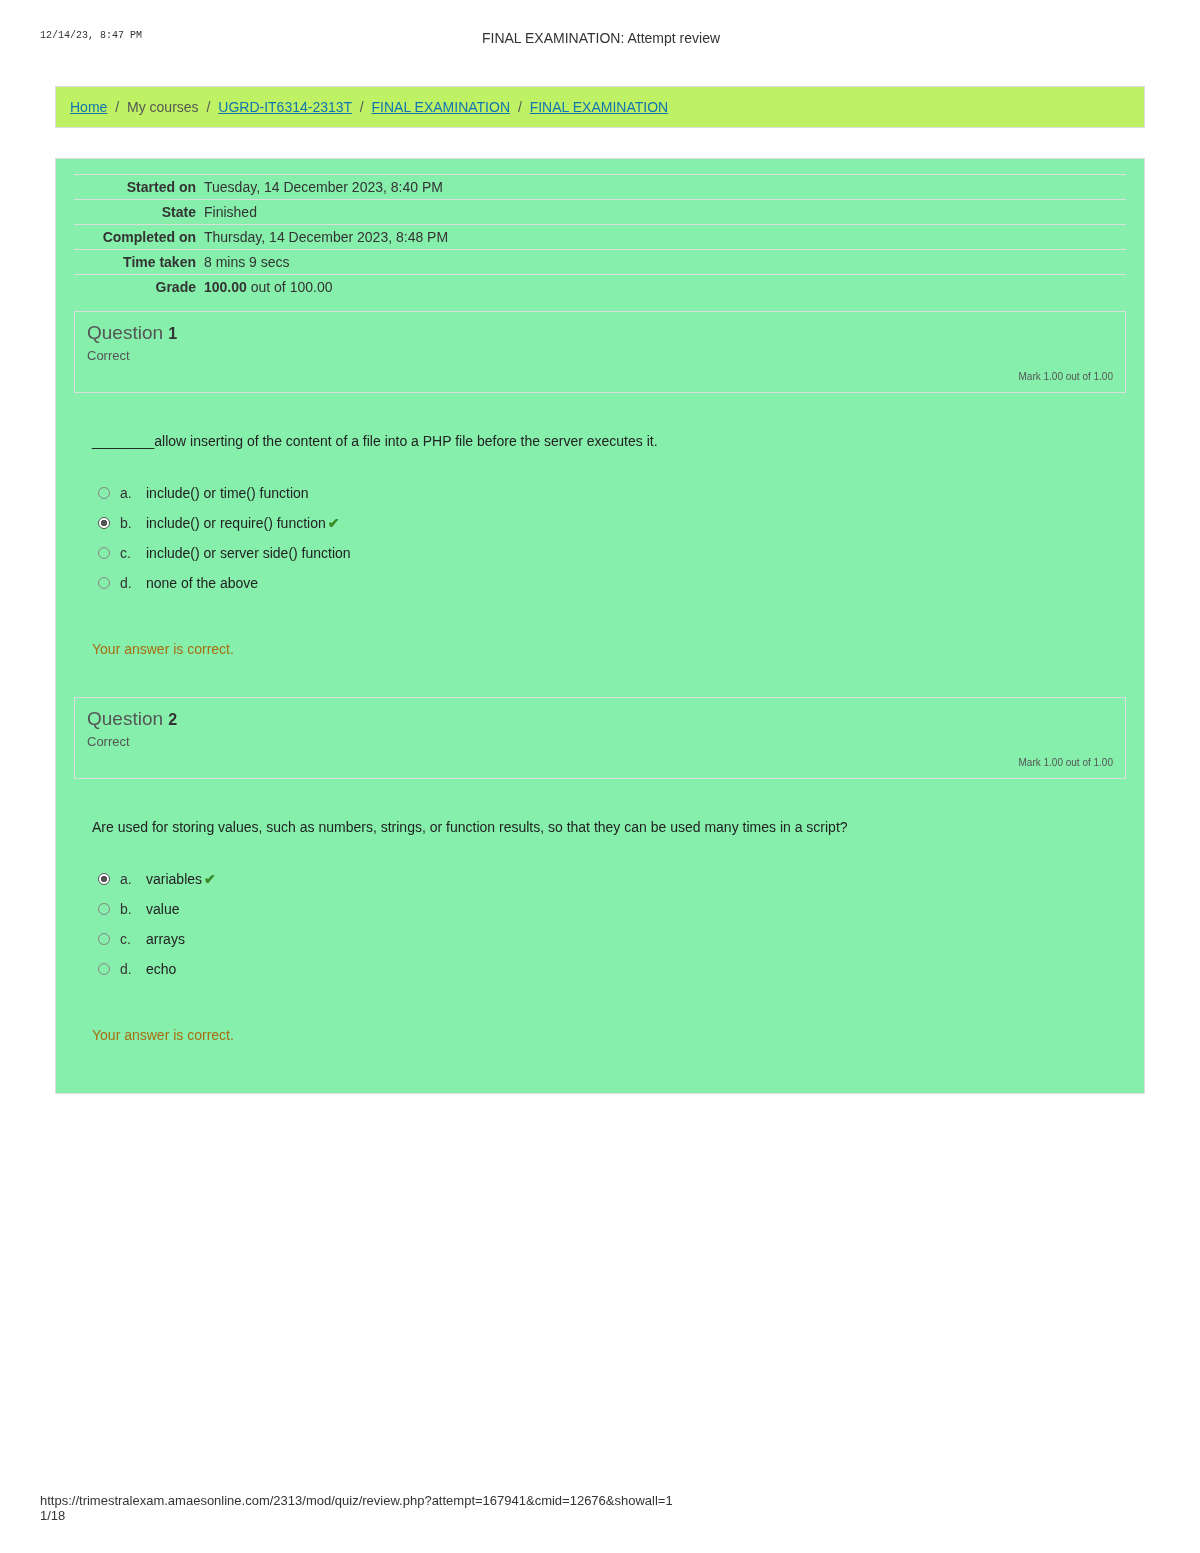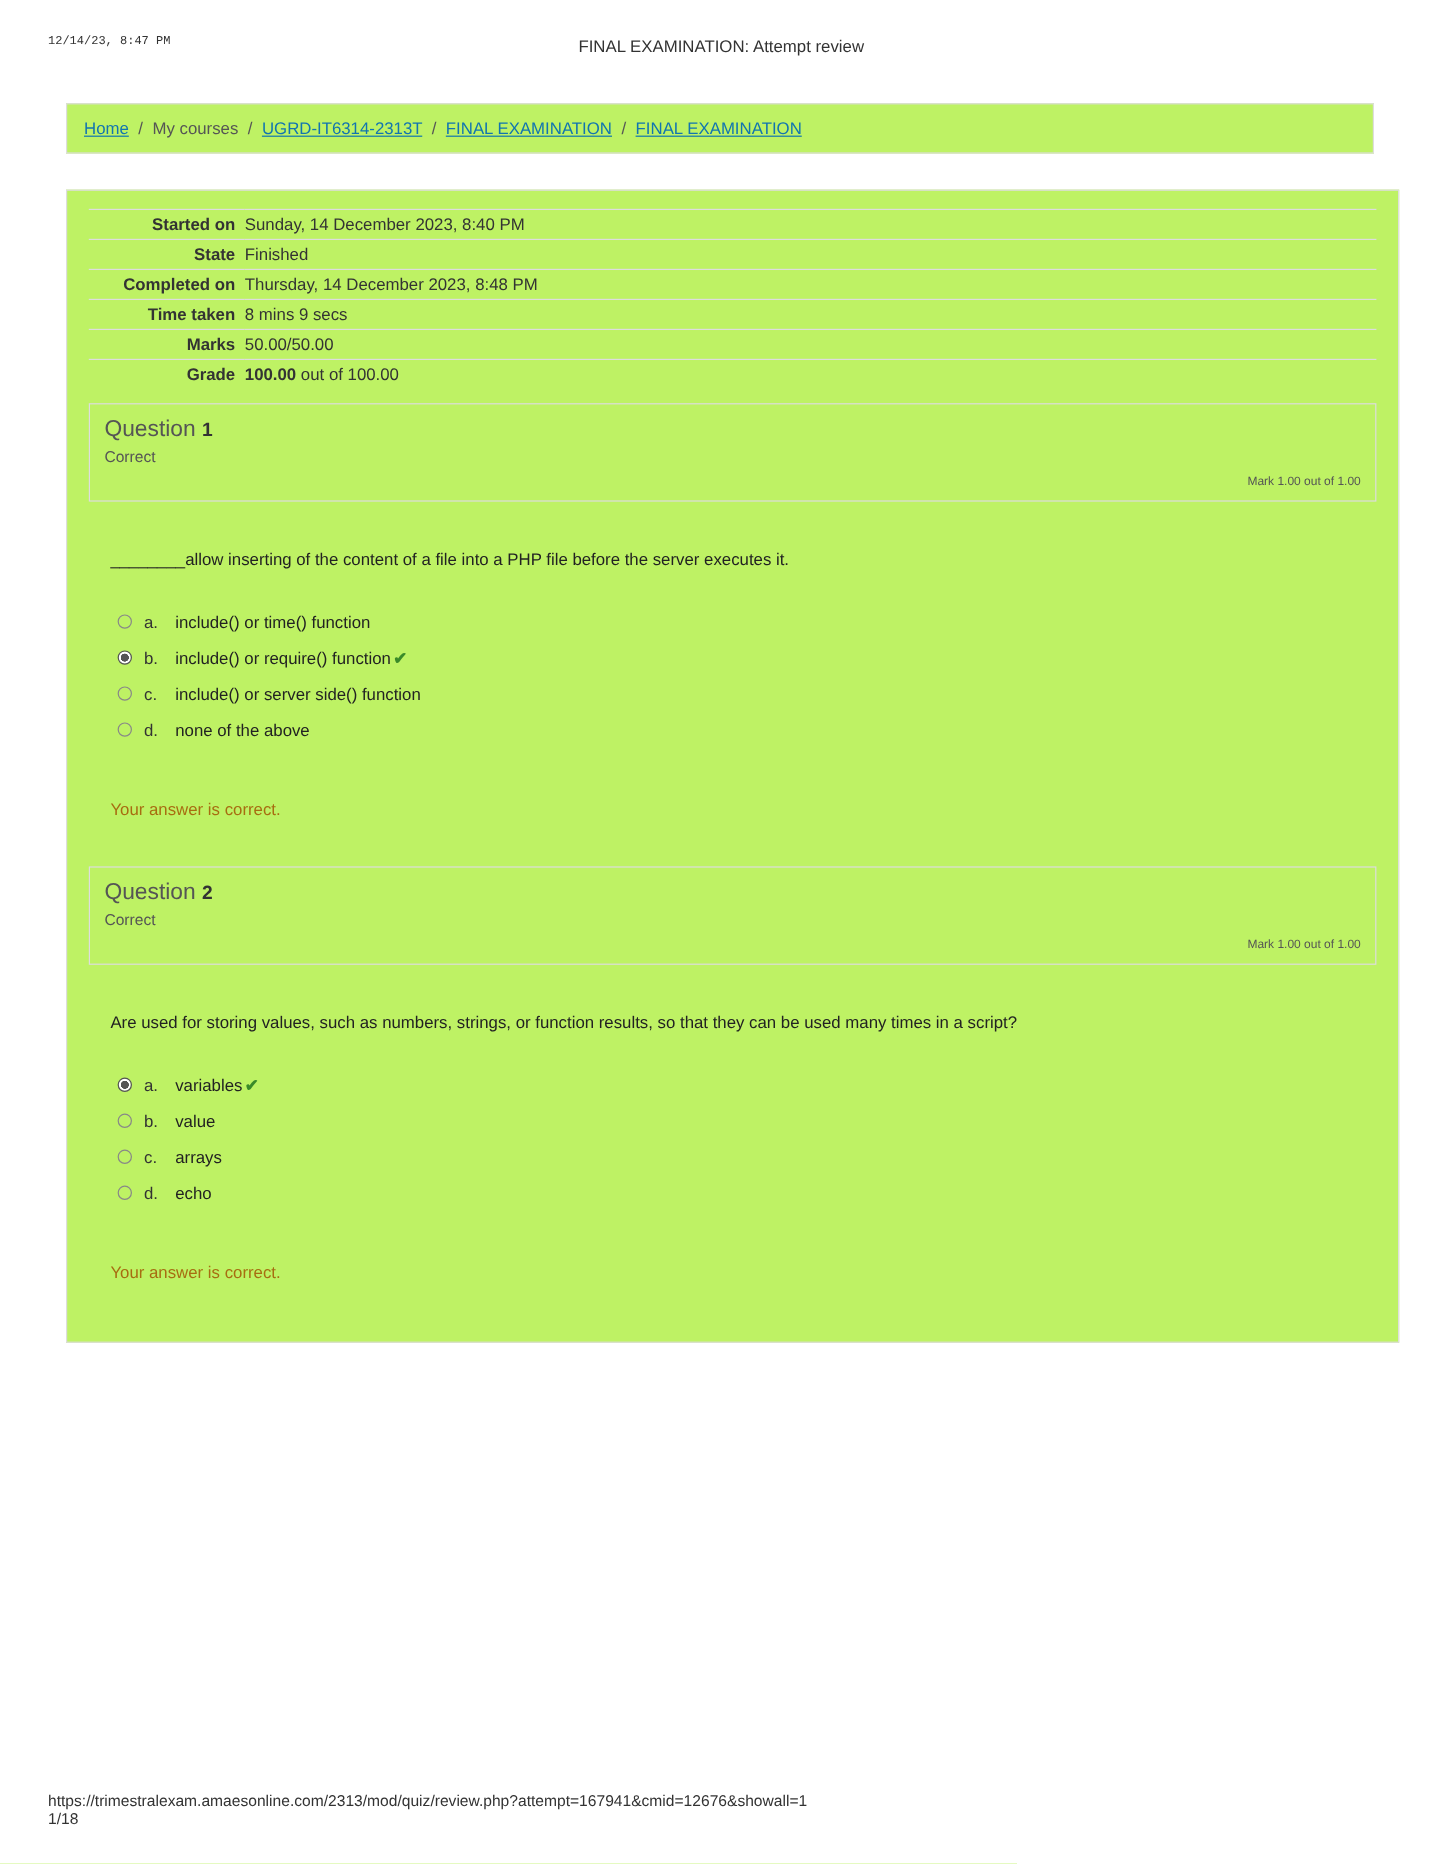--- a/index.html
+++ b/index.html
@@ -37,23 +37,23 @@
       text-decoration: underline;
     }
     .breadcrumb-bar .sep {
       color: #555;
       margin: 0 4px;
     }
     .breadcrumb-bar .plain {
       color: #555;
     }
     .main-panel {
-      margin: 30px 34px 0 55px;
+      margin: 30px 55px 0 55px;
       border: 1px solid #ddd;
-      background: #bef264;
+      background: #86efac;
       padding: 15px 18px 40px 18px;
     }
     .summary-table {
       width: 100%;
       border-collapse: collapse;
       margin-bottom: 12px;
     }
     .summary-table tr {
       border-top: 1px solid #ddd;
       border-bottom: 1px solid #ddd;
@@ -190,37 +190,33 @@
   <span class="sep">/</span>
   <a href="#">FINAL EXAMINATION</a>
 </div>
 
 <div class="main-panel">
 
   <table class="summary-table">
     <tbody>
         <tr>
       <th>Started on</th>
-      <td>Sunday, 14 December 2023, 8:40 PM</td>
+      <td>Tuesday, 14 December 2023, 8:40 PM</td>
     </tr>
     <tr>
       <th>State</th>
       <td>Finished</td>
     </tr>
     <tr>
       <th>Completed on</th>
       <td>Thursday, 14 December 2023, 8:48 PM</td>
     </tr>
     <tr>
       <th>Time taken</th>
       <td>8 mins 9 secs</td>
-    </tr>
-    <tr>
-      <th>Marks</th>
-      <td>50.00/50.00</td>
     </tr>
     <tr class="no-border">
       <th>Grade</th>
       <td>
         <span class="grade-val">100.00</span><span class="grade-suffix"> out of 100.00</span>
       </td>
     </tr>
   </tbody>
     </table>
 

